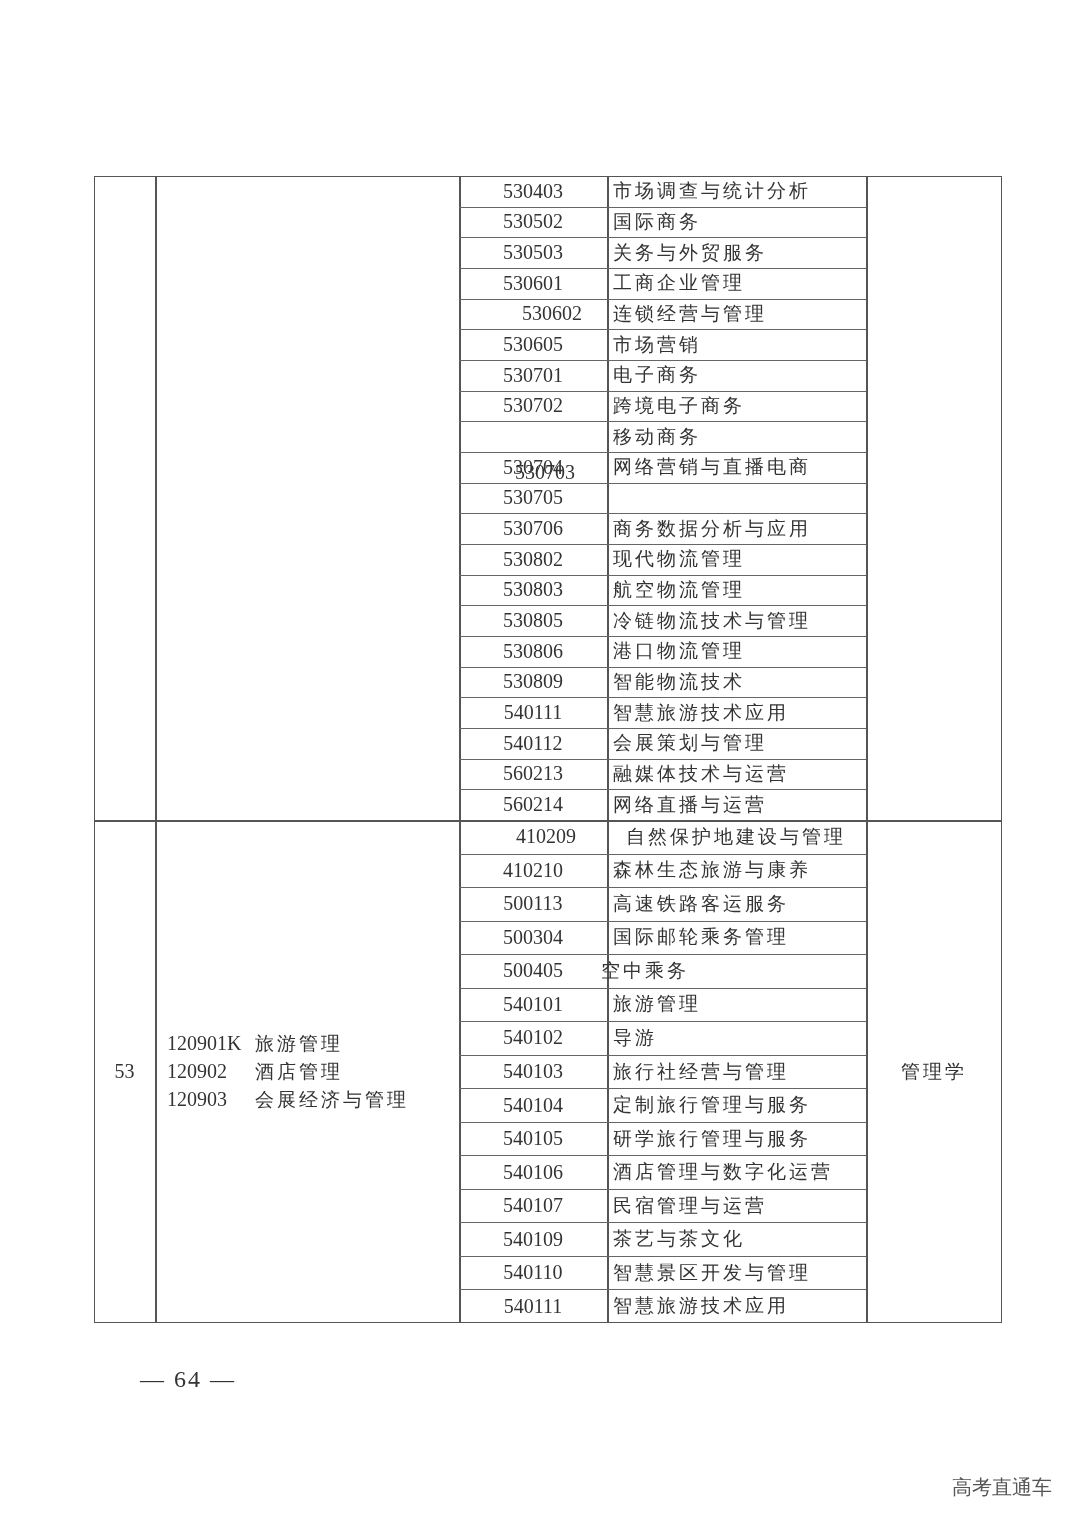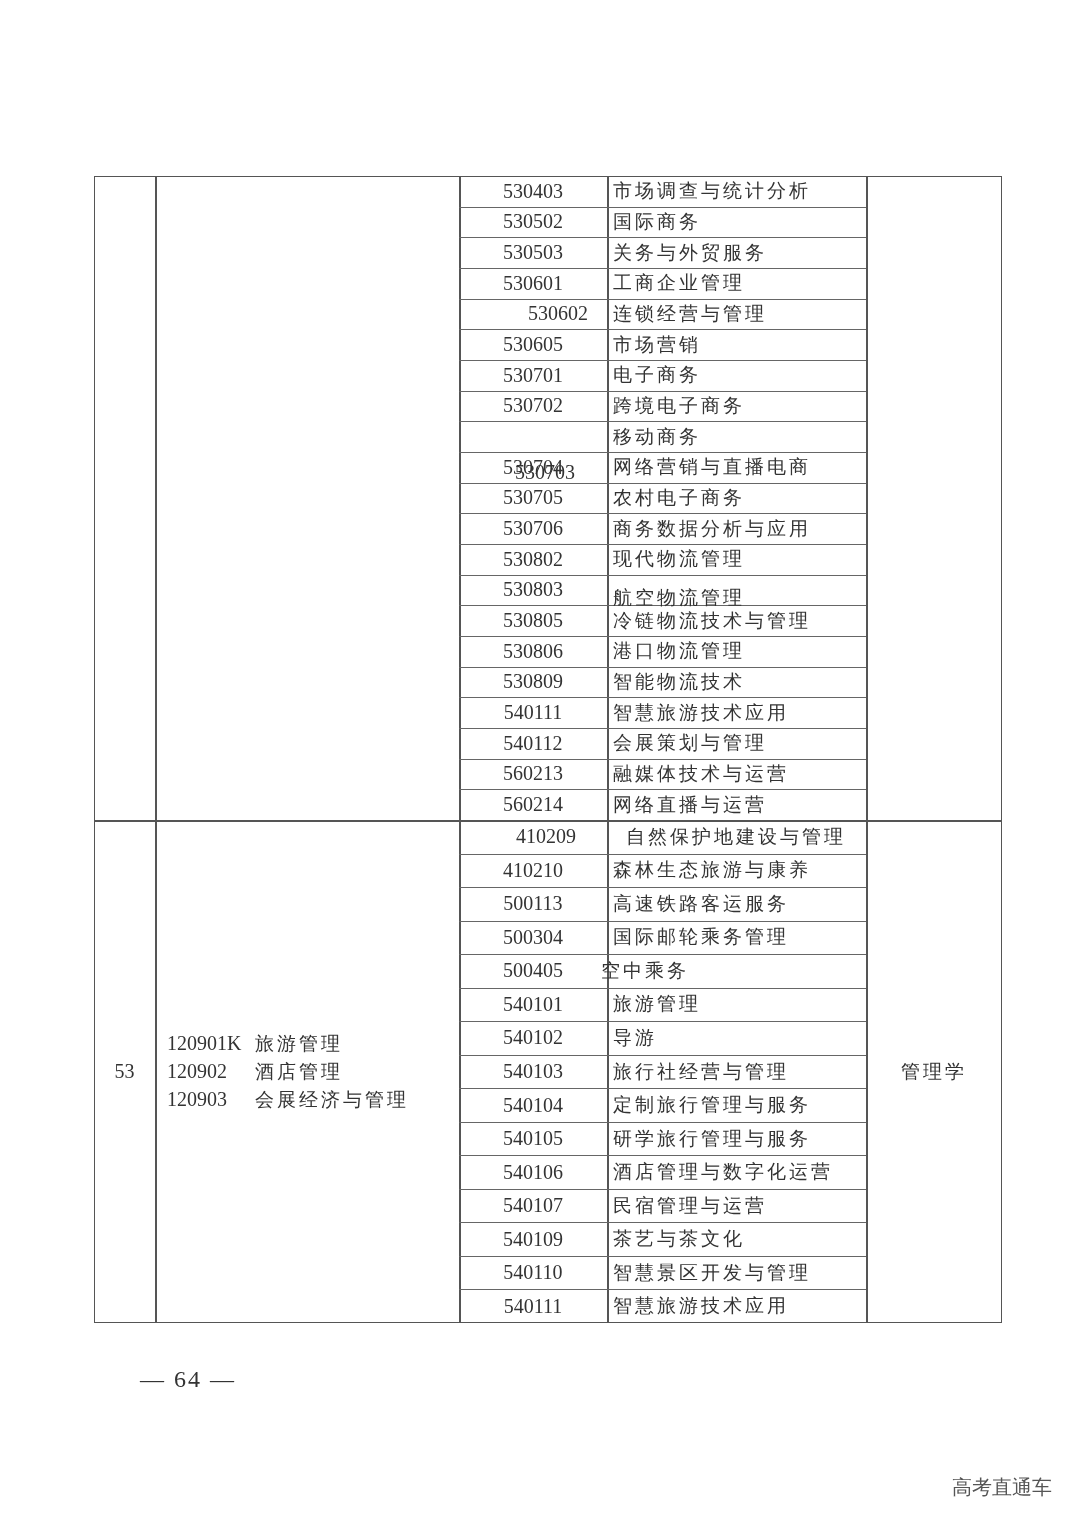--- a/index.html
+++ b/index.html
@@ -85,21 +85,21 @@
       </div>
       <div class="" style="position: absolute; left: 459px; top: 237.333px; width: 407px; height: 30.6667px;">
         <div class="cell code" style="left: 0px; top: 0px; width: 148px; height: 30.6667px;">530503</div>
         <div class="cell name" style="left: 148px; top: 0px; width: 259px; height: 30.6667px;">关务与外贸服务</div>
       </div>
       <div class="" style="position: absolute; left: 459px; top: 268px; width: 407px; height: 30.6667px;">
         <div class="cell code" style="left: 0px; top: 0px; width: 148px; height: 30.6667px;">530601</div>
         <div class="cell name" style="left: 148px; top: 0px; width: 259px; height: 30.6667px;">工商企业管理</div>
       </div>
       <div class="" style="position: absolute; left: 459px; top: 298.667px; width: 407px; height: 30.6667px;">
-        <div class="cell code" style="left: 6px; top: 0px; width: 148px; height: 30.6667px; padding-left: 38px;">530602</div>
+        <div class="cell code" style="left: 0px; top: 0px; width: 148px; height: 30.6667px; padding-left: 38px;">530602</div>
         <div class="cell name" style="left: 148px; top: 0px; width: 259px; height: 30.6667px;">连锁经营与管理</div>
       </div>
       <div class="" style="position: absolute; left: 459px; top: 329.333px; width: 407px; height: 30.6667px;">
         <div class="cell code" style="left: 0px; top: 0px; width: 148px; height: 30.6667px;">530605</div>
         <div class="cell name" style="left: 148px; top: 0px; width: 259px; height: 30.6667px;">市场营销</div>
       </div>
       <div class="" style="position: absolute; left: 459px; top: 360px; width: 407px; height: 30.6667px;">
         <div class="cell code" style="left: 0px; top: 0px; width: 148px; height: 30.6667px;">530701</div>
         <div class="cell name" style="left: 148px; top: 0px; width: 259px; height: 30.6667px;">电子商务</div>
       </div>
@@ -110,33 +110,32 @@
       <div class="" style="position: absolute; left: 459px; top: 421.333px; width: 407px; height: 30.6667px;">
         <div class="cell code" style="left: 12px; top: 0px; width: 148px; height: 30.6667px; margin-top: 36px;">530703</div>
         <div class="cell name" style="left: 148px; top: 0px; width: 259px; height: 30.6667px;">移动商务</div>
       </div>
       <div class="" style="position: absolute; left: 459px; top: 452px; width: 407px; height: 30.6667px;">
         <div class="cell code" style="left: 0px; top: 0px; width: 148px; height: 30.6667px;">530704</div>
         <div class="cell name" style="left: 148px; top: 0px; width: 259px; height: 30.6667px;">网络营销与直播电商</div>
       </div>
       <div class="" style="position: absolute; left: 459px; top: 482.667px; width: 407px; height: 30.6667px;">
         <div class="cell code" style="left: 0px; top: 0px; width: 148px; height: 30.6667px;">530705</div>
-        <div class="cell name" style="left: 148px; top: 0px; width: 259px; height: 30.6667px;">农村电子商务</div>
       </div>
       <div class="" style="position: absolute; left: 459px; top: 513.333px; width: 407px; height: 30.6667px;">
         <div class="cell code" style="left: 0px; top: 0px; width: 148px; height: 30.6667px;">530706</div>
         <div class="cell name" style="left: 148px; top: 0px; width: 259px; height: 30.6667px;">商务数据分析与应用</div>
       </div>
       <div class="" style="position: absolute; left: 459px; top: 544px; width: 407px; height: 30.6667px;">
         <div class="cell code" style="left: 0px; top: 0px; width: 148px; height: 30.6667px;">530802</div>
         <div class="cell name" style="left: 148px; top: 0px; width: 259px; height: 30.6667px;">现代物流管理</div>
       </div>
       <div class="" style="position: absolute; left: 459px; top: 574.667px; width: 407px; height: 30.6667px;">
         <div class="cell code" style="left: 0px; top: 0px; width: 148px; height: 30.6667px;">530803</div>
-        <div class="cell name" style="left: 148px; top: 8px; width: 212px; height: 30.6667px; font-family: Liberation Mono, monospace;">航空物流管理</div>
+        <div class="cell name" style="left: 148px; top: 0px; width: 212px; height: 30.6667px; font-family: Liberation Mono, monospace;">航空物流管理</div>
       </div>
       <div class="" style="position: absolute; left: 459px; top: 605.333px; width: 407px; height: 30.6667px;">
         <div class="cell code" style="left: 0px; top: 0px; width: 148px; height: 30.6667px;">530805</div>
         <div class="cell name" style="left: 148px; top: 0px; width: 259px; height: 30.6667px;">冷链物流技术与管理</div>
       </div>
       <div class="" style="position: absolute; left: 459px; top: 636px; width: 407px; height: 30.6667px;">
         <div class="cell code" style="left: 0px; top: 0px; width: 148px; height: 30.6667px;">530806</div>
         <div class="cell name" style="left: 148px; top: 0px; width: 259px; height: 30.6667px;">港口物流管理</div>
       </div>
       <div class="" style="position: absolute; left: 459px; top: 666.667px; width: 407px; height: 30.6667px;">

